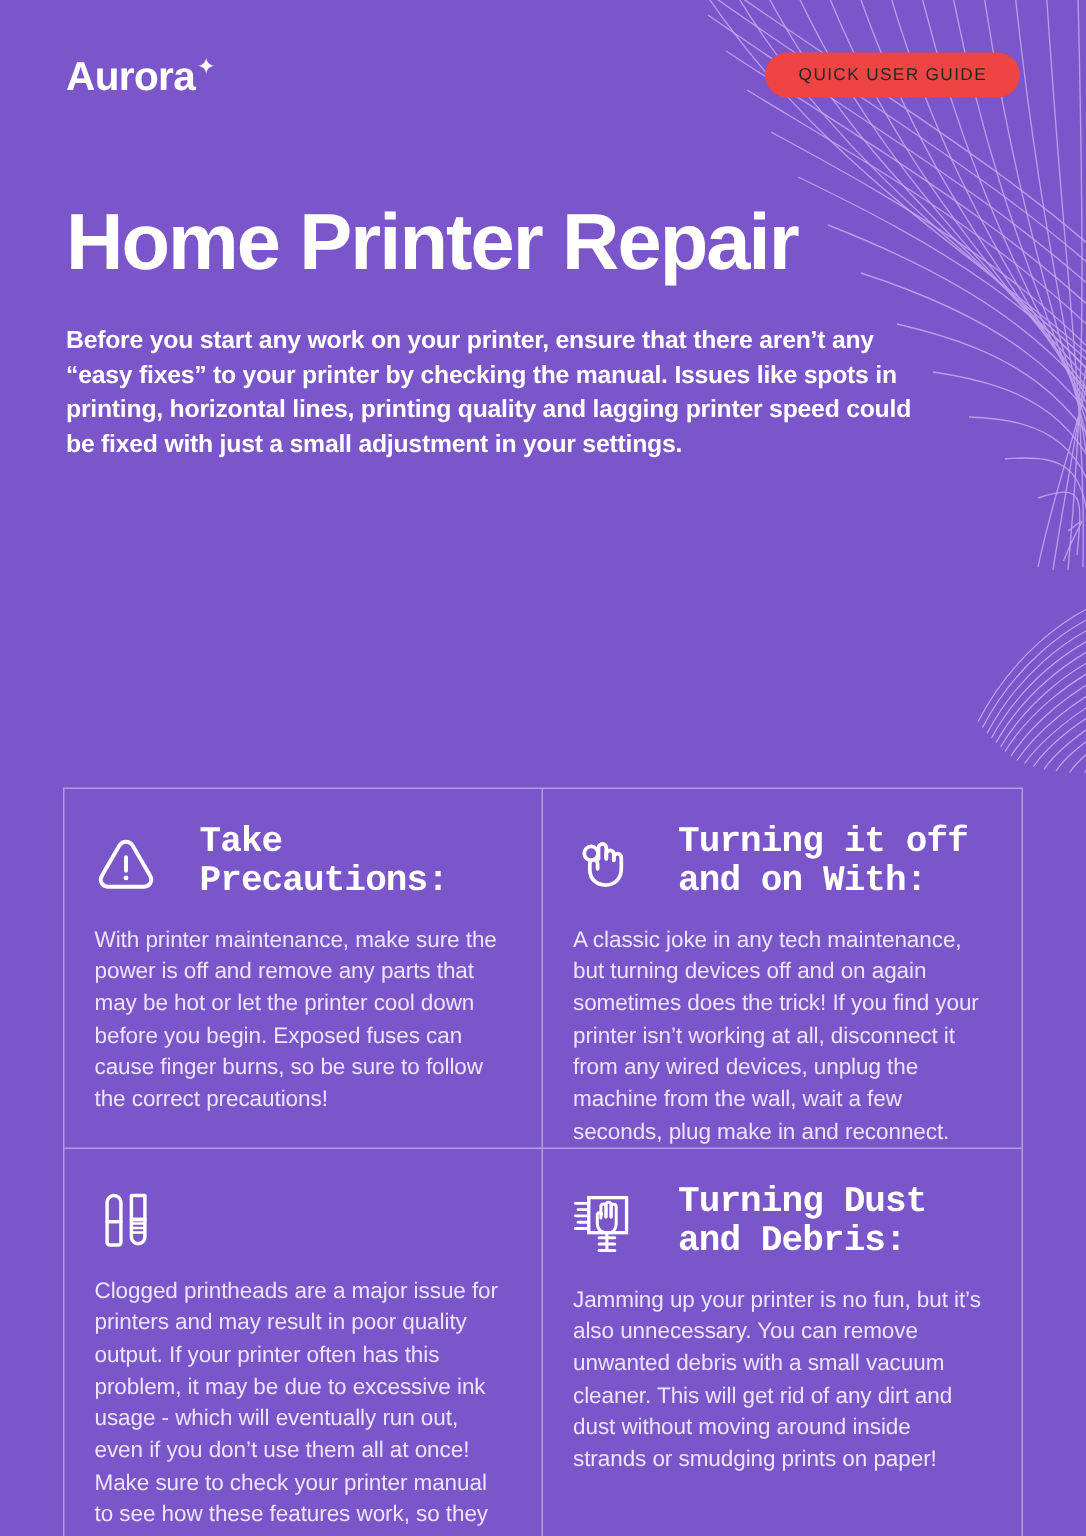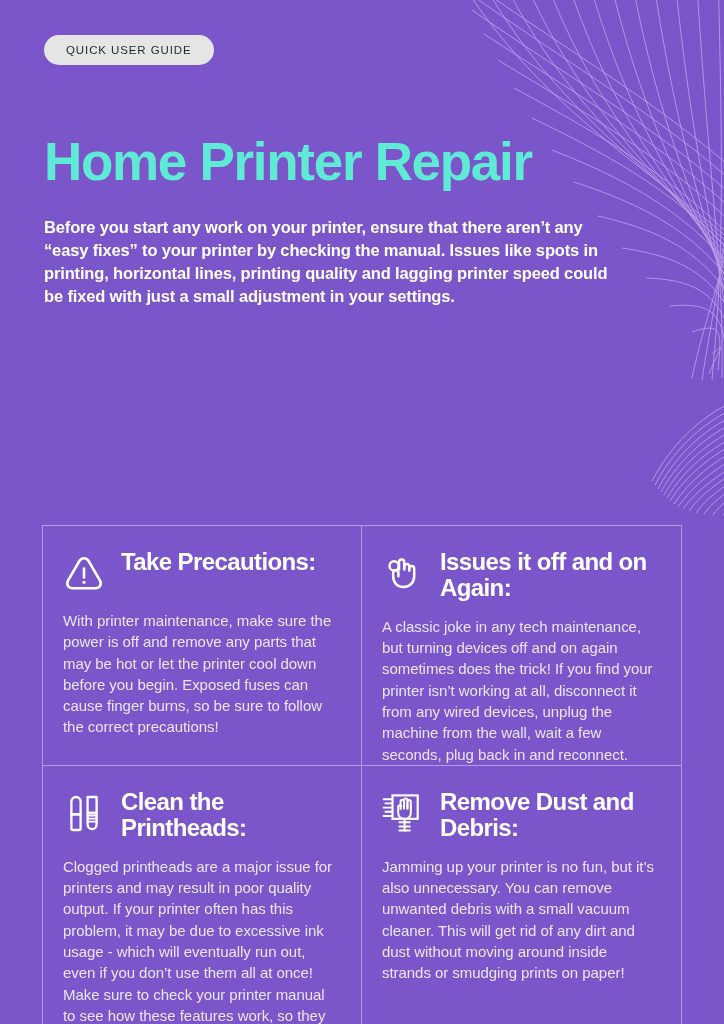--- a/index.html
+++ b/index.html
@@ -63,21 +63,21 @@
     padding-top: 6px;
   }
   .logo-star {
     font-size: 15px;
     line-height: 1;
     margin-left: 1px;
     margin-top: -1px;
   }
 
   .badge {
-    background: #e5e5e5;
+    background: #ef4444;
     color: #1d2b24;
     font-size: 11.5px;
     font-weight: normal;
     letter-spacing: 0.9px;
     padding: 9px 22px 9px 22px;
     border-radius: 20px;
     white-space: nowrap;
     margin-top: 3px;
   }
 
@@ -87,21 +87,21 @@
     z-index: 3;
     padding: 0 44px;
     margin-top: 55px;
   }
 
   .title {
     font-size: 53px;
     font-weight: bold;
     letter-spacing: -1.3px;
     line-height: 1.0;
-    color: #5eead4;
+    color: #ffffff;
     white-space: nowrap;
   }
 
   .intro {
     margin-top: 28px;
     font-size: 16.5px;
     font-weight: bold;
     line-height: 1.40;
     letter-spacing: -0.15px;
     color: #ffffff;
@@ -127,22 +127,23 @@
   .card {
     padding: 22px 24px 10px 20px;
     overflow: hidden;
   }
   .card.c0 { border-right: 1px solid rgba(255,255,255,0.42); border-bottom: 1px solid rgba(255,255,255,0.42); }
   .card.c1 { border-bottom: 1px solid rgba(255,255,255,0.42); }
   .card.c2 { border-right: 1px solid rgba(255,255,255,0.42); }
 
   .card-head {
     display: flex;
-    align-items: flex-start;
-    gap: 16px;
+    align-items: center;
+    gap: 28px;
+    font-family: Liberation Mono, monospace;
   }
 
   .card-icon {
     flex: 0 0 auto;
     width: 42px;
     height: 46px;
     display: flex;
     align-items: center;
     justify-content: center;
     margin-top: 2px;
@@ -225,20 +226,24 @@
       <path d="M128 74 C 109 85, 88 100, 77 116"></path>
       <path d="M128 81 C 112 91, 93 104, 84 118"></path>
       <path d="M128 88 C 115 97, 99 108, 92 119"></path>
       <path d="M128 95 C 119 102, 107 111, 101 120"></path>
       <path d="M128 102 C 123 107, 115 114, 111 120"></path>
     </g>
   </svg>
 </div>
 
 <div class="header">
+  <div class="logo">
+    <span>Aurora</span>
+      <span class="logo-star">✦</span>
+  </div>
   <div class="badge">QUICK USER GUIDE</div>
 </div>
 
 <div class="hero">
   <h1 class="title">Home Printer Repair</h1>
   <div class="intro">
     <p>Before you start any work on your printer, ensure that there aren’t any “easy fixes” to your printer by checking the manual. Issues like spots in printing, horizontal lines, printing quality and lagging printer speed could be fixed with just a small adjustment in your settings.</p>
   </div>
 </div>
 
@@ -263,43 +268,42 @@
       <span class="card-icon">
         <svg width="40" height="40" viewBox="0 0 40 40" xmlns="http://www.w3.org/2000/svg" aria-hidden="true">
           <g fill="none" stroke="#ffffff" stroke-width="2.5" stroke-linecap="round" stroke-linejoin="round">
             <path d="M16.0 16.6 L16.0 9.2 A 2.6 2.6 0 0 1 21.2 9.2 L21.2 16.6"></path>
             <path d="M21.2 16.0 L21.2 13.4 A 2.5 2.5 0 0 1 26.2 13.4 L26.2 17.2"></path>
             <path d="M26.2 17.6 L26.2 15.6 A 2.5 2.5 0 0 1 31.2 15.6 L31.2 23.0 C 31.2 29.6 27.0 34.0 20.6 34.0 C 14.4 34.0 10.2 29.8 10.2 23.6 L10.2 19.9 A 2.6 2.6 0 0 1 15.4 19.9 L15.4 23.2"></path>
           </g>
           <circle cx="11.1" cy="12.9" r="4.6" fill="none" stroke="#ffffff" stroke-width="2.5"></circle>
         </svg>
       </span>
-      <div class="card-title">Issues it off and on Again:</div>
+      <div class="card-title">Turning it off and on With:</div>
     </div>
-    <div class="card-body">A classic joke in any tech maintenance, but turning devices off and on again sometimes does the trick! If you find your printer isn’t working at all, disconnect it from any wired devices, unplug the machine from the wall, wait a few seconds, plug back in and reconnect.</div>
+    <div class="card-body">A classic joke in any tech maintenance, but turning devices off and on again sometimes does the trick! If you find your printer isn’t working at all, disconnect it from any wired devices, unplug the machine from the wall, wait a few seconds, plug make in and reconnect.</div>
   </div>
 
   <div class="card c2">
     <div class="card-head">
       <span class="card-icon">
         <svg width="40" height="42" viewBox="0 0 40 42" xmlns="http://www.w3.org/2000/svg" aria-hidden="true">
           <g fill="none" stroke="#ffffff" stroke-width="2.3" stroke-linejoin="round">
             <path d="M7.4 9.6 A 4.6 4.6 0 0 1 16.6 9.6 L16.6 22.4 L7.4 22.4 Z"></path>
             <path d="M7.4 22.4 L16.6 22.4 L16.6 36.4 A 1.6 1.6 0 0 1 15.0 38.0 L9.0 38.0 A 1.6 1.6 0 0 1 7.4 36.4 Z"></path>
             <path d="M23.6 5.0 L32.6 5.0 L32.6 21.0 L23.6 21.0 Z"></path>
             <path d="M23.6 21.0 L32.6 21.0 L32.6 32.6 A 4.5 4.5 0 0 1 23.6 32.6 Z"></path>
           </g>
           <g stroke="#ffffff" stroke-width="1.7" stroke-linecap="round">
             <line x1="24.2" y1="23.6" x2="32.0" y2="23.6"></line>
             <line x1="24.2" y1="26.6" x2="32.0" y2="26.6"></line>
             <line x1="24.6" y1="29.6" x2="31.6" y2="29.6"></line>
           </g>
         </svg>
       </span>
-      <div class="card-title">Clean the Printheads:</div>
     </div>
     <div class="card-body">Clogged printheads are a major issue for printers and may result in poor quality output. If your printer often has this problem, it may be due to excessive ink usage - which will eventually run out, even if you don’t use them all at once! Make sure to check your printer manual to see how these features work, so they don’t go unchecked.</div>
   </div>
 
   <div class="card c3">
     <div class="card-head">
       <span class="card-icon">
         <svg width="42" height="42" viewBox="0 0 42 42" xmlns="http://www.w3.org/2000/svg" aria-hidden="true">
           <rect x="10.5" y="3.4" width="25.2" height="23.4" fill="none" stroke="#ffffff" stroke-width="2.2"></rect>
           <g stroke="#ffffff" stroke-width="1.9" stroke-linecap="round">
@@ -315,18 +319,18 @@
             <path d="M25.4 16.4 L25.4 9.6 A 1.7 1.7 0 0 1 28.8 9.6 L28.8 20.6 C 28.8 24.6 26.2 27.0 22.6 27.0 C 19.0 27.0 16.2 24.6 16.2 20.6 L16.2 14.4 A 1.6 1.6 0 0 1 19.2 14.4"></path>
           </g>
           <g fill="none" stroke="#ffffff" stroke-width="2.0" stroke-linecap="round">
             <line x1="22.6" y1="27.0" x2="22.6" y2="38.6"></line>
             <line x1="17.4" y1="30.2" x2="27.8" y2="30.2"></line>
             <line x1="17.4" y1="34.4" x2="27.8" y2="34.4"></line>
             <line x1="17.4" y1="38.6" x2="27.8" y2="38.6"></line>
           </g>
         </svg>
       </span>
-      <div class="card-title">Remove Dust and Debris:</div>
+      <div class="card-title">Turning Dust and Debris:</div>
     </div>
     <div class="card-body">Jamming up your printer is no fun, but it’s also unnecessary. You can remove unwanted debris with a small vacuum cleaner. This will get rid of any dirt and dust without moving around inside strands or smudging prints on paper!</div>
   </div>
 
 </div>
 
 </body></html>

